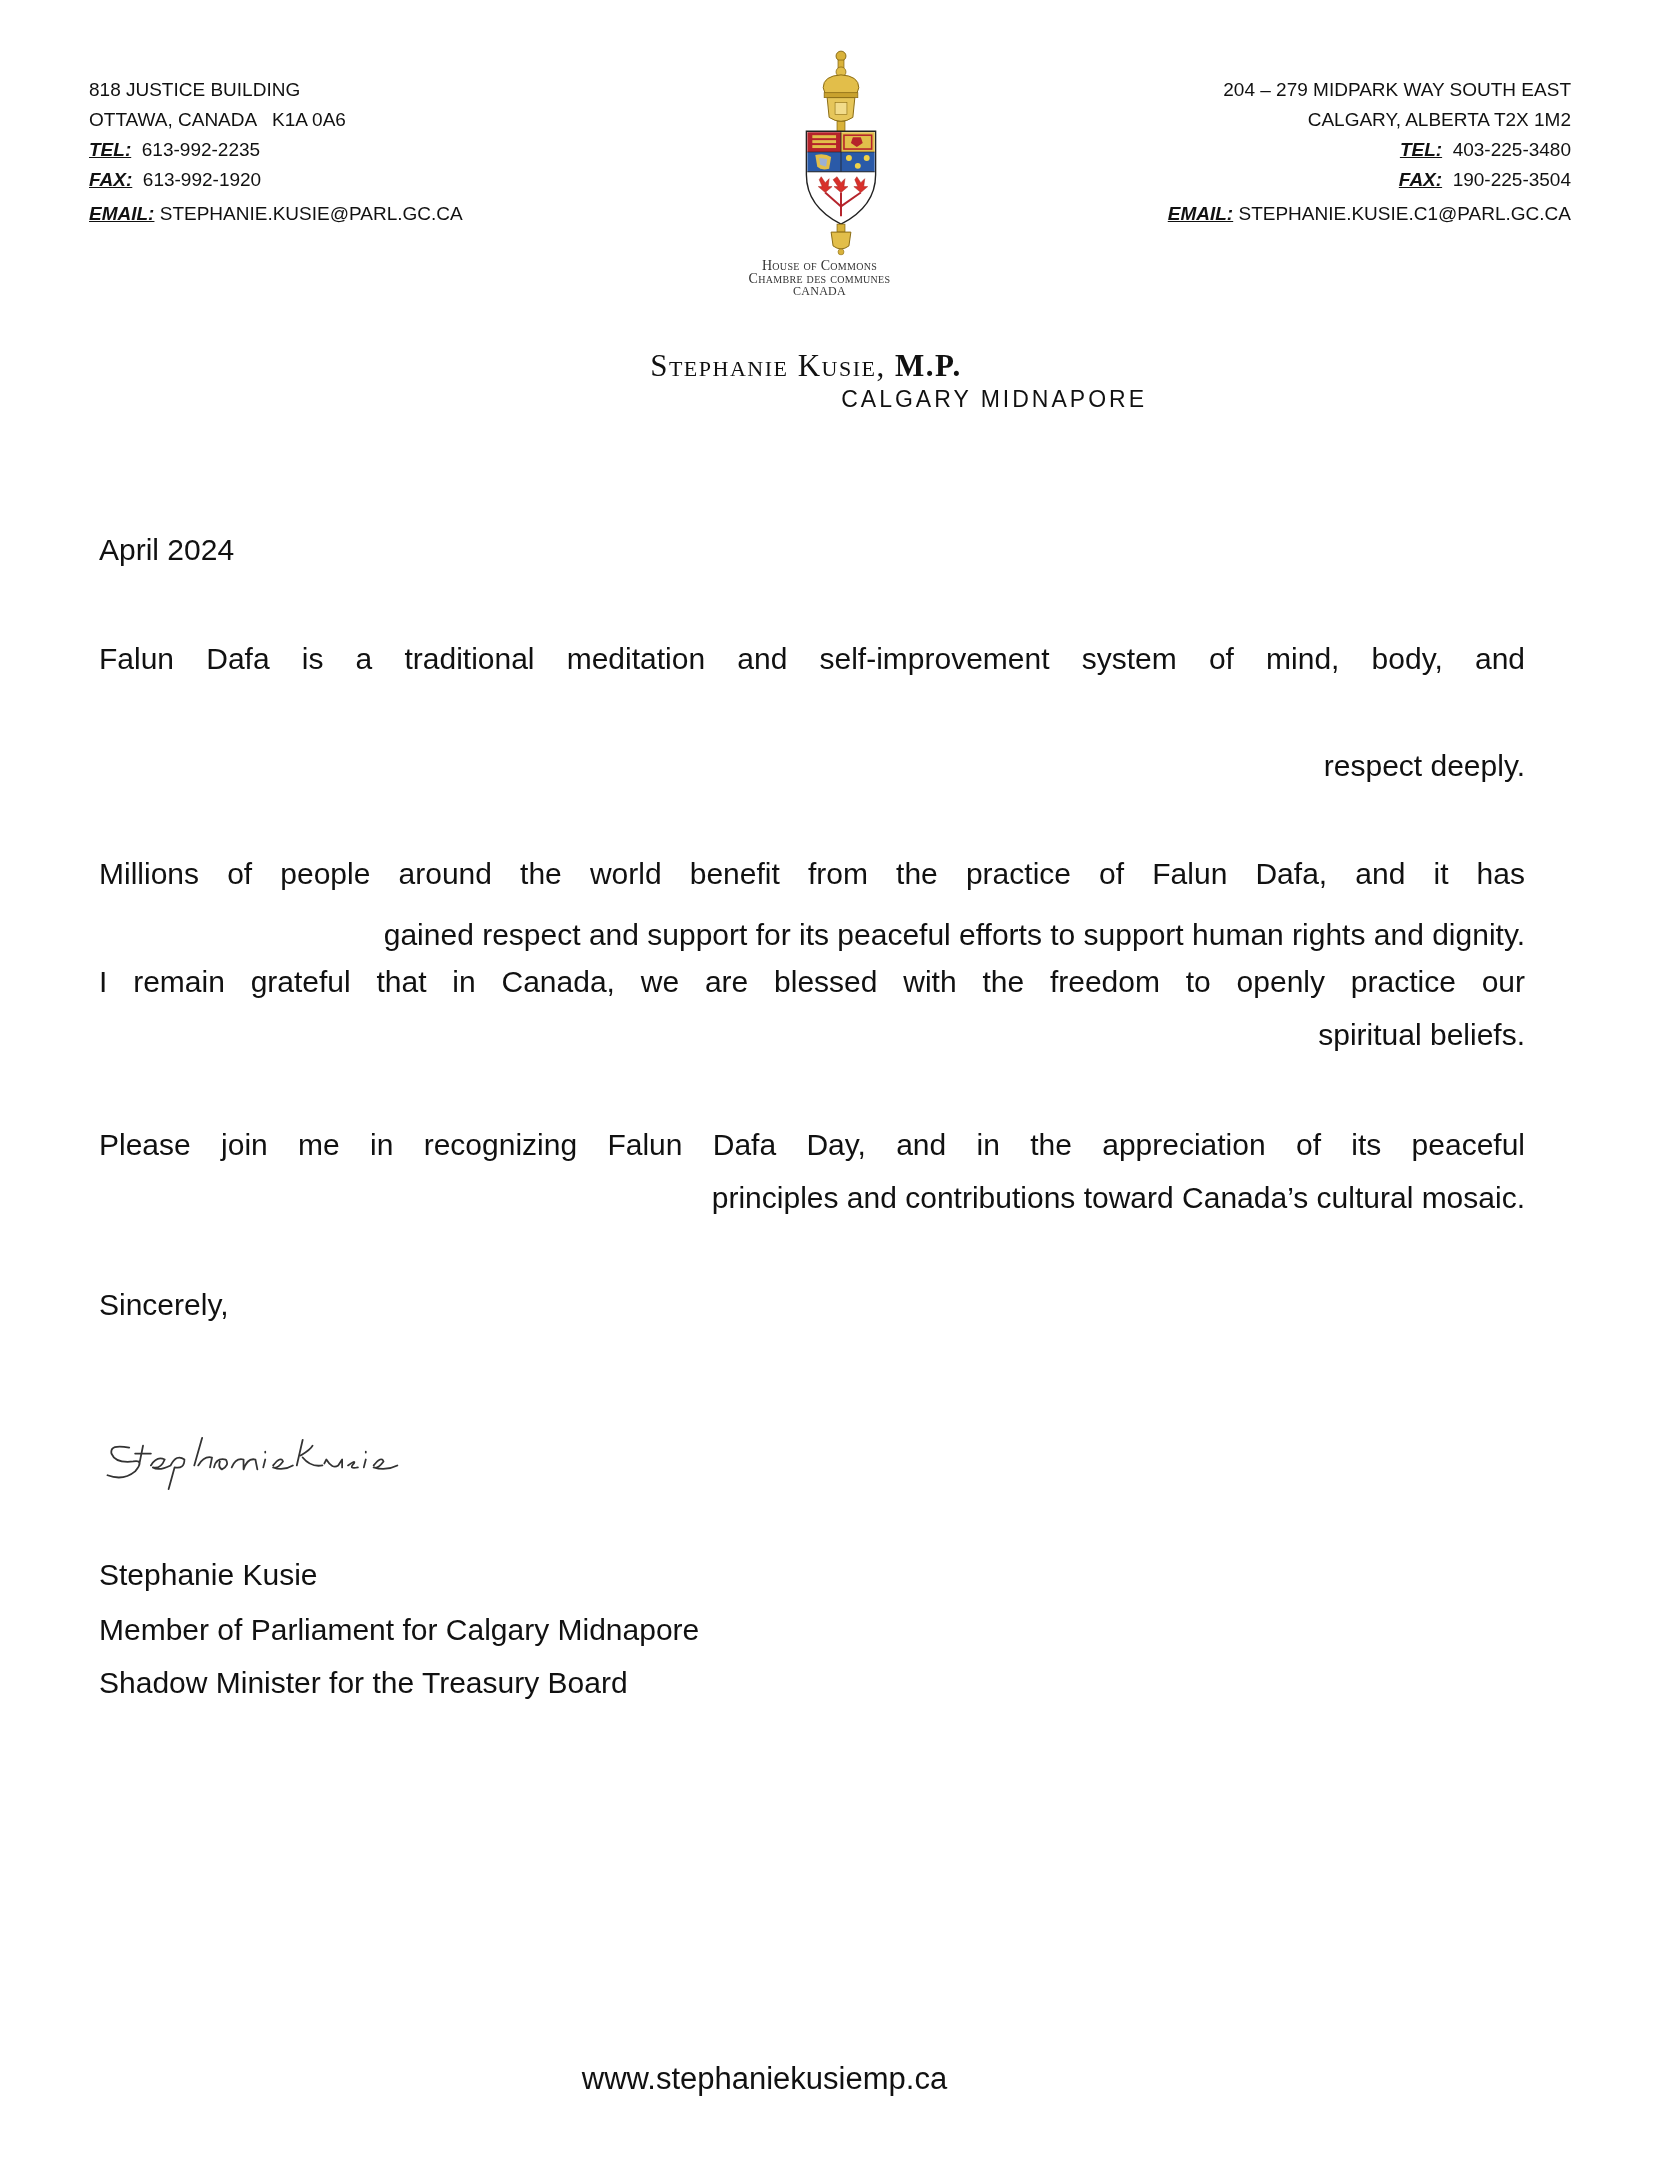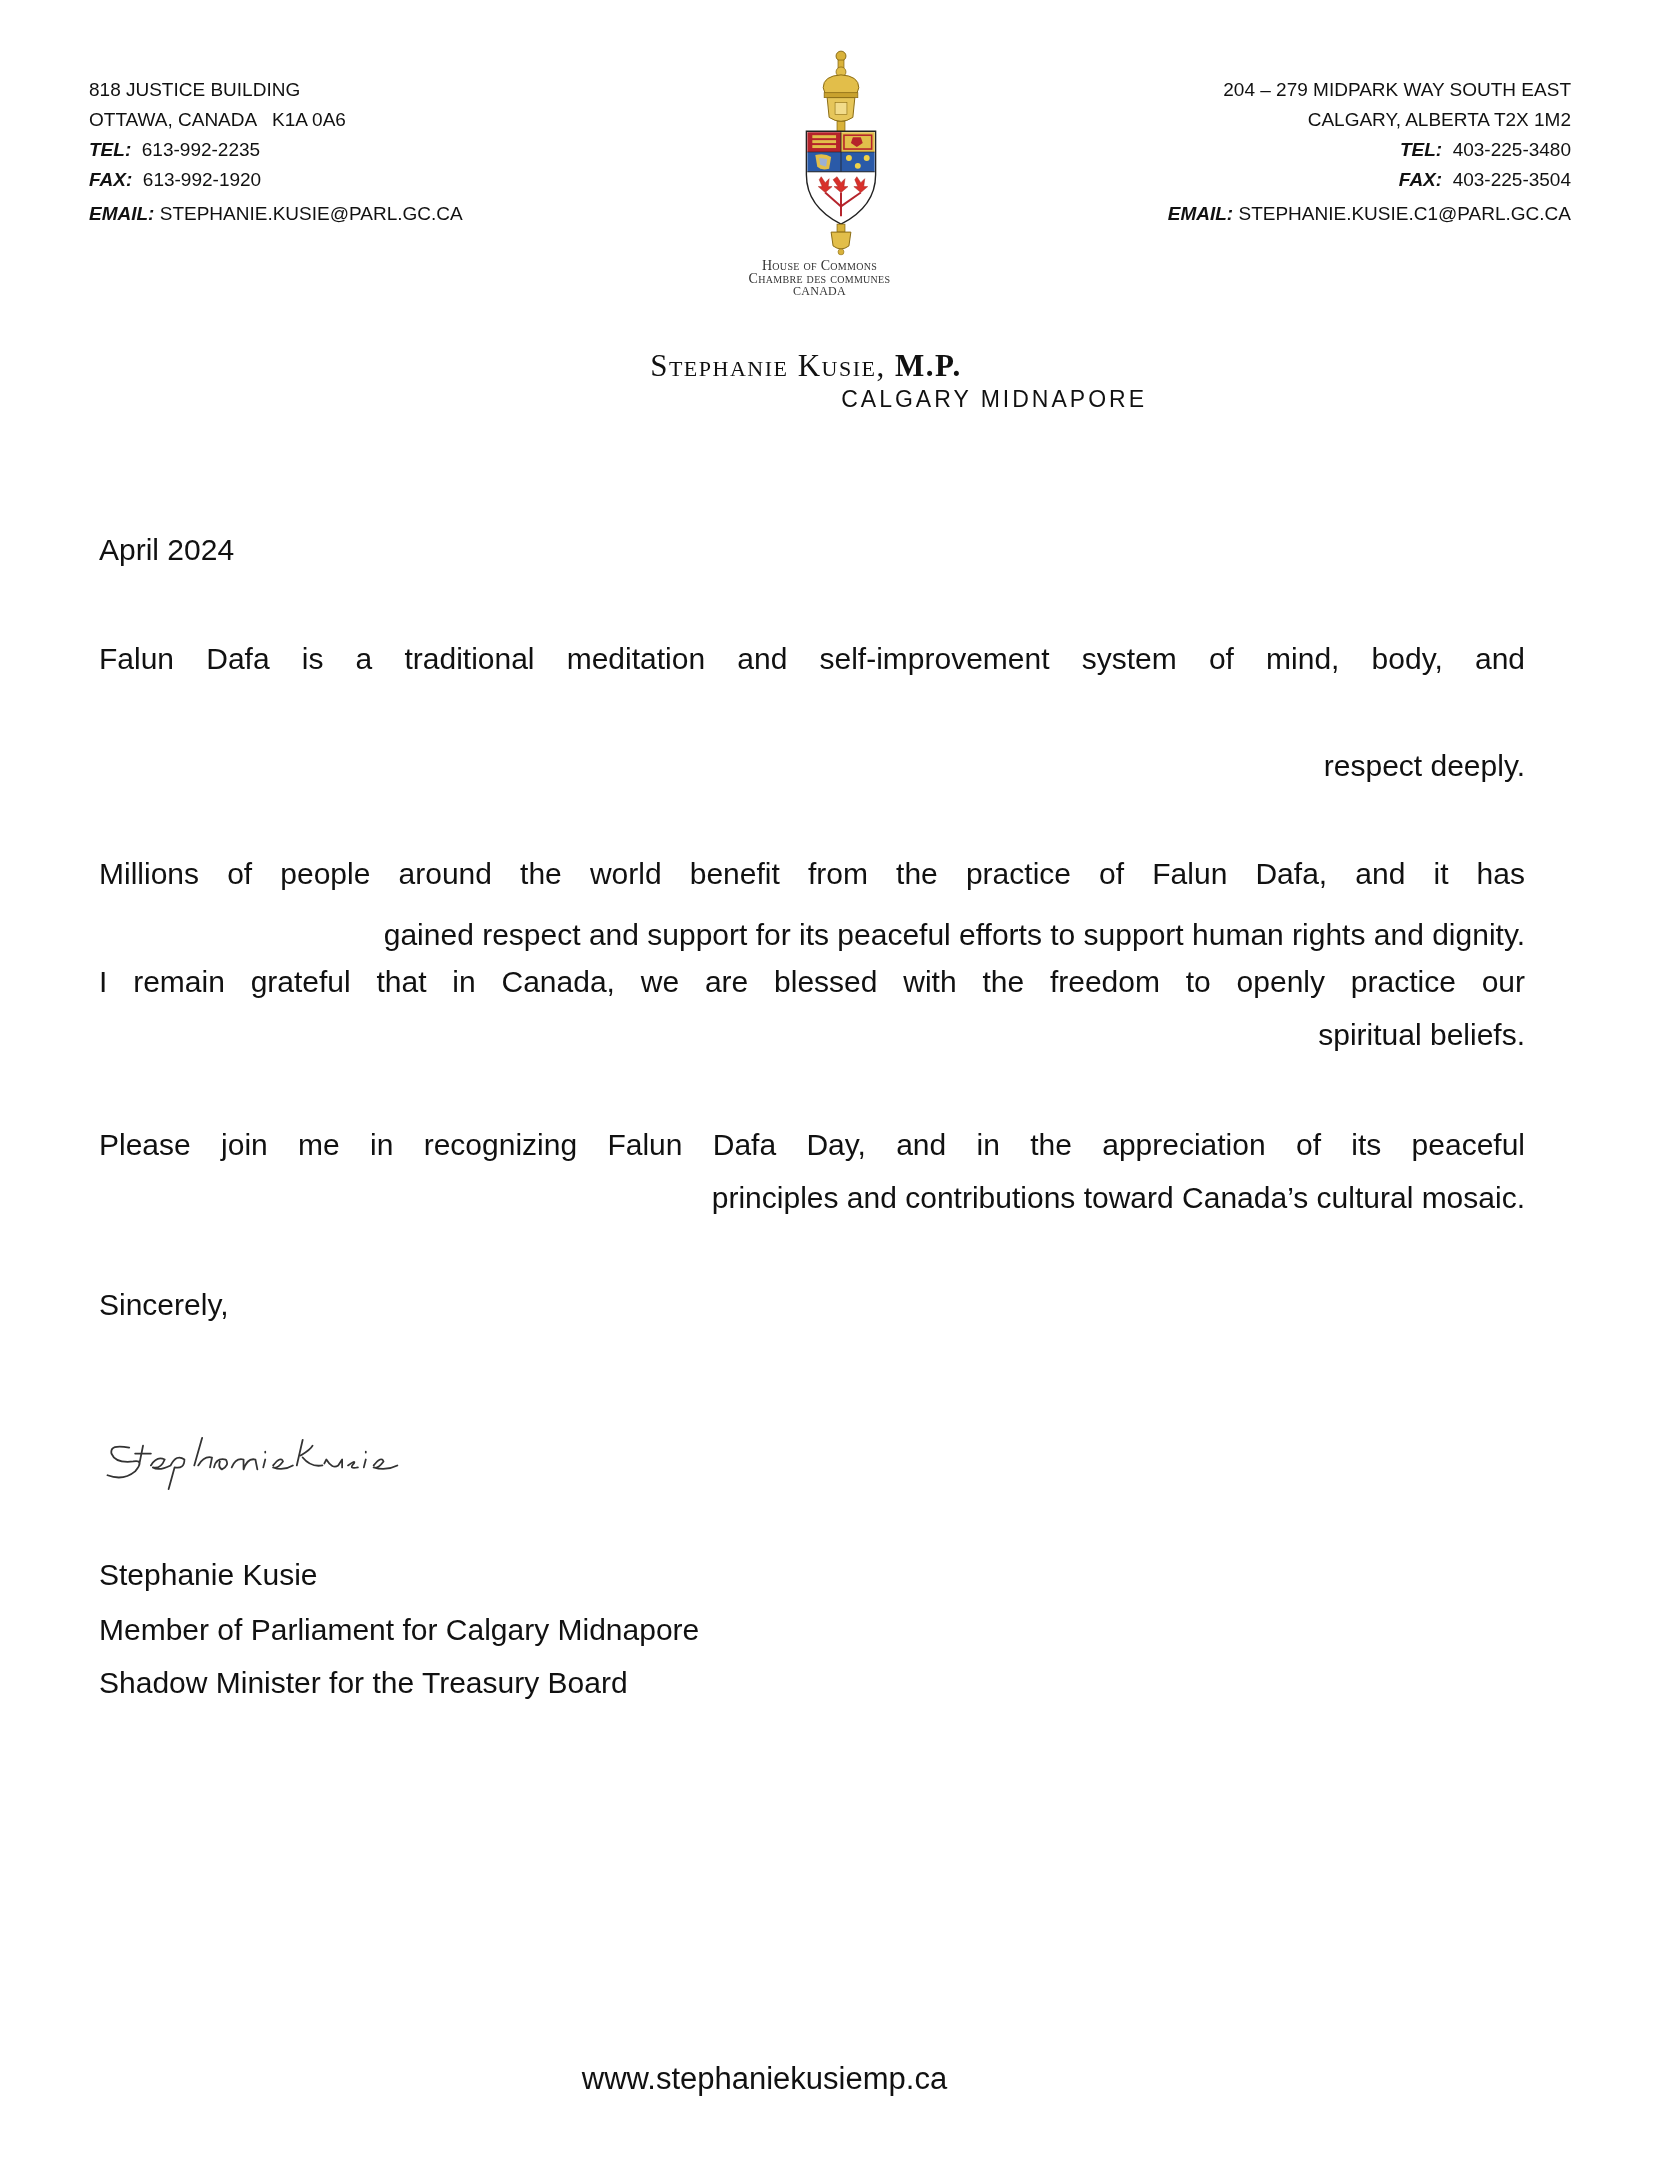--- a/index.html
+++ b/index.html
@@ -1,19 +1,19 @@
 <!DOCTYPE html>
 <html><head>
 <meta charset="utf-8">
 <style>
   html, body { margin:0; padding:0; background:#ffffff; }
   body { width:1675px; height:2178px; position:relative; overflow:hidden; color:#111; font-family:"Liberation Sans", sans-serif; }
   .abs { position:absolute; }
   .hdr { font-size:19px; line-height:30px; color:#111; letter-spacing:0; }
-  .hdr b { font-style:italic; font-weight:700; }
+  .hdr b { font-style:italic; font-weight:700;text-decoration:underline; }
   .hdr-left { left:89px; top:75px; text-align:left; }
   .hdr-right { right:104px; top:75px; text-align:right; }
   .crest { left:752px; top:48px; width:178px; height:267px; }
   .crest-caption { left:671px; top:259px; width:297px; text-align:center; font-family:"Liberation Serif", serif; color:#333; font-size:12px; line-height:13px; letter-spacing:0.3px; }
   .crest-caption .l1 { font-variant: small-caps; font-size:14px; }
   .crest-caption .l2 { font-variant: small-caps; font-size:14px; }
   .mp-name { left:509px; top:348px; width:594px; text-align:center; font-family:"Liberation Serif", serif; font-variant:small-caps; font-size:31px; letter-spacing:1.5px; color:#111; }
   .mp-name .bold { font-weight:700; }
   .mp-riding { left:553px; top:386px; width:594px; text-align:right; font-family:"Liberation Sans", sans-serif; font-size:23px; letter-spacing:3px; color:#111; }
   .body-text { left:99px; width:1426px; font-size:30px; color:#111; }
@@ -32,21 +32,21 @@
   <div style="white-space:pre">OTTAWA, CANADA   K1A 0A6</div>
   <div><b>TEL:</b>&nbsp; <span>613-992-2235</span></div>
   <div><b>FAX:</b>&nbsp; <span>613-992-1920</span></div>
   <div style="margin-top:4px"><b>EMAIL:</b> <span>STEPHANIE.KUSIE@PARL.GC.CA</span></div>
 </div>
 
 <div class="abs hdr hdr-right">
   <div>204 – 279 MIDPARK WAY SOUTH EAST</div>
   <div>CALGARY, ALBERTA T2X 1M2</div>
   <div><b>TEL:</b>&nbsp; <span>403-225-3480</span></div>
-  <div><b>FAX:</b>&nbsp; <span>403-225-3504</span></div>
+  <div><b>FAX:</b>&nbsp; <span>190-225-3504</span></div>
   <div style="margin-top:4px"><b>EMAIL:</b> <span>STEPHANIE.KUSIE.C1@PARL.GC.CA</span></div>
 </div>
 
 <div class="abs crest">
   <svg width="178" height="208" viewBox="0 0 180 210" xmlns="http://www.w3.org/2000/svg">
 
     <circle cx="90" cy="8" r="5" fill="#d9b23a" stroke="#8a6b14" stroke-width="1"></circle>
     <rect x="87" y="12" width="6" height="8" fill="#d9b23a" stroke="#8a6b14" stroke-width="0.8"></rect>
     <circle cx="90" cy="24" r="5" fill="#e2be4a" stroke="#8a6b14" stroke-width="0.8"></circle>
 

